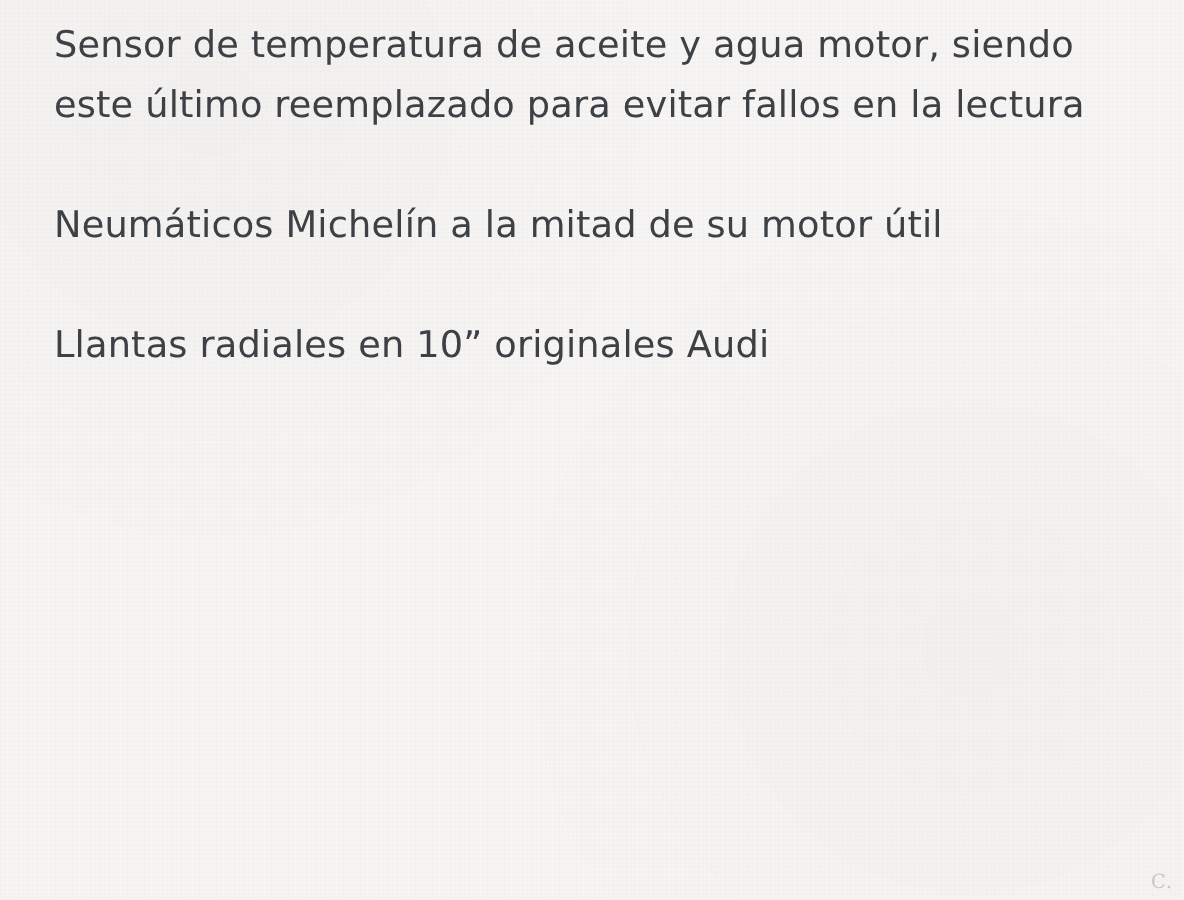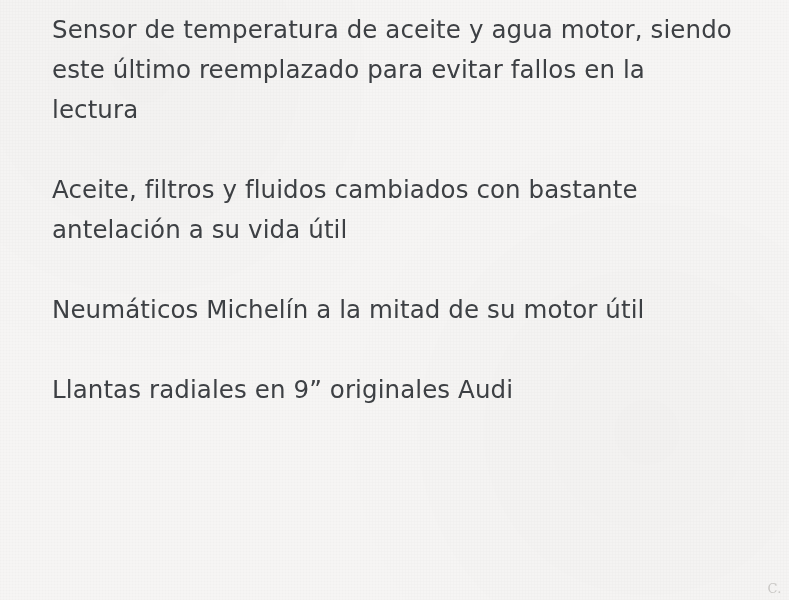--- a/index.html
+++ b/index.html
@@ -12,21 +12,21 @@
     background: #f5f4f3;
     font-family: "DejaVu Sans", sans-serif;
     overflow: hidden;
   }
   .page {
     position: relative;
     width: 789px;
     height: 600px;
     background: #f6f5f4;
     box-sizing: border-box;
-    padding: 8px 56px 0 52px;
+    padding: 8px 56px 0 36px;
   }
   
   .page::before {
     content: "";
     position: absolute;
     inset: 0;
     pointer-events: none;
     background-image:
       linear-gradient(0deg, rgba(0,0,0,0.012) 1px, rgba(255,255,255,0) 1px),
       linear-gradient(90deg, rgba(0,0,0,0.012) 1px, rgba(255,255,255,0) 1px),
@@ -63,18 +63,17 @@
     letter-spacing: 0.5px;
     user-select: none;
   }
 </style>
 </head>
 <body>
 
 <div class="page">
   <div class="content">
     <p class="para p1">Sensor de temperatura de aceite y agua motor, siendo este último reemplazado para evitar fallos en la lectura</p>
-    <p class="para">Aceite, filtros y fluidos cambiados con bastante antelación a su vida útil</p>
     <p class="para">Neumáticos Michelín a la mitad de su motor útil</p>
-    <p class="para">Llantas radiales en 9” originales Audi</p>
+    <p class="para">Llantas radiales en 10” originales Audi</p>
   </div>
   <div class="watermark">C.</div>
 </div>
 
 </body></html>

